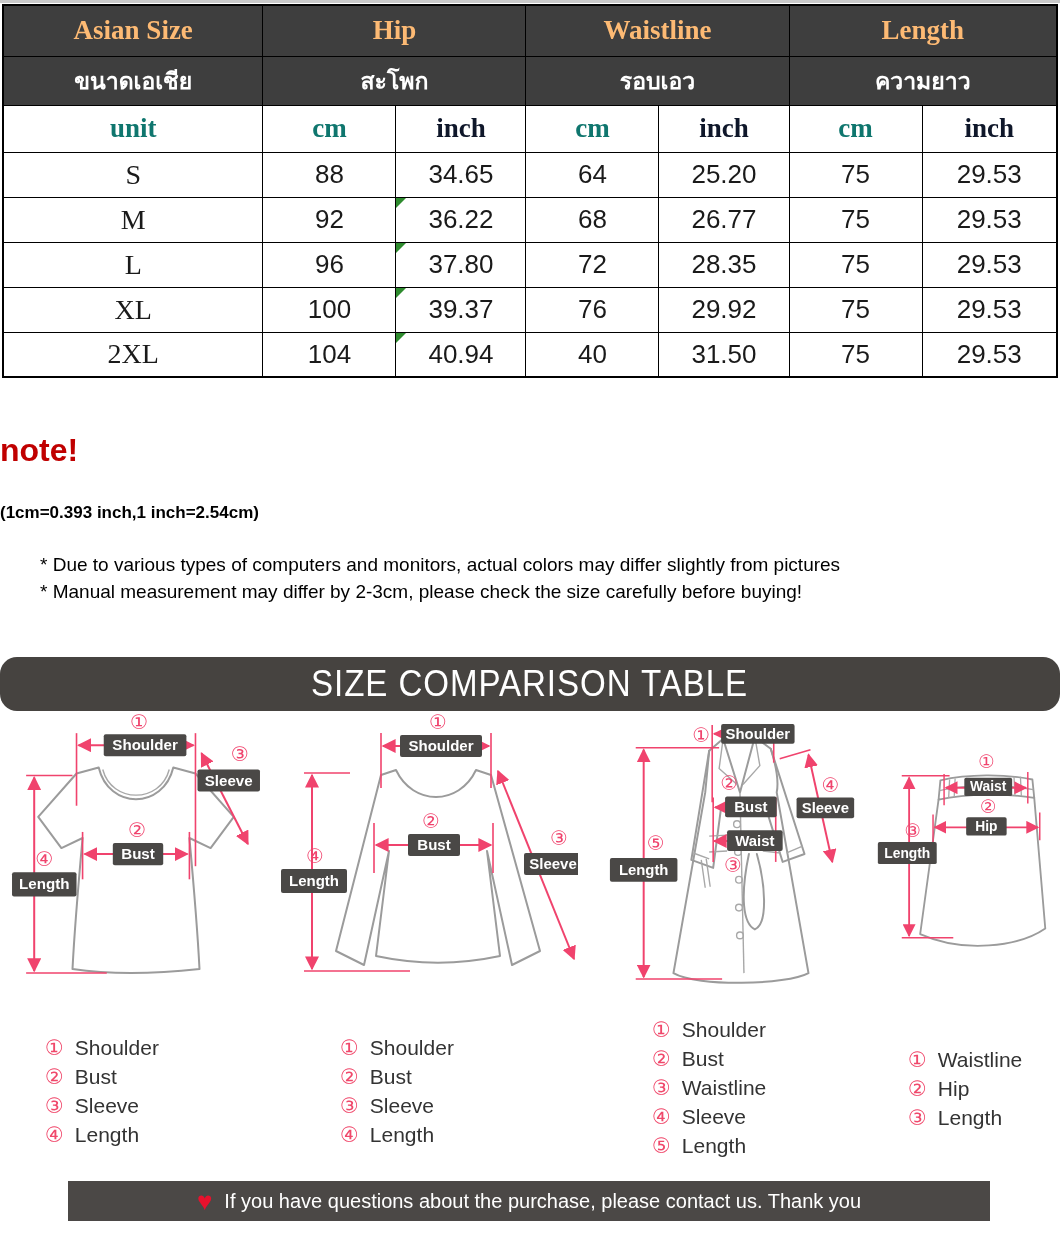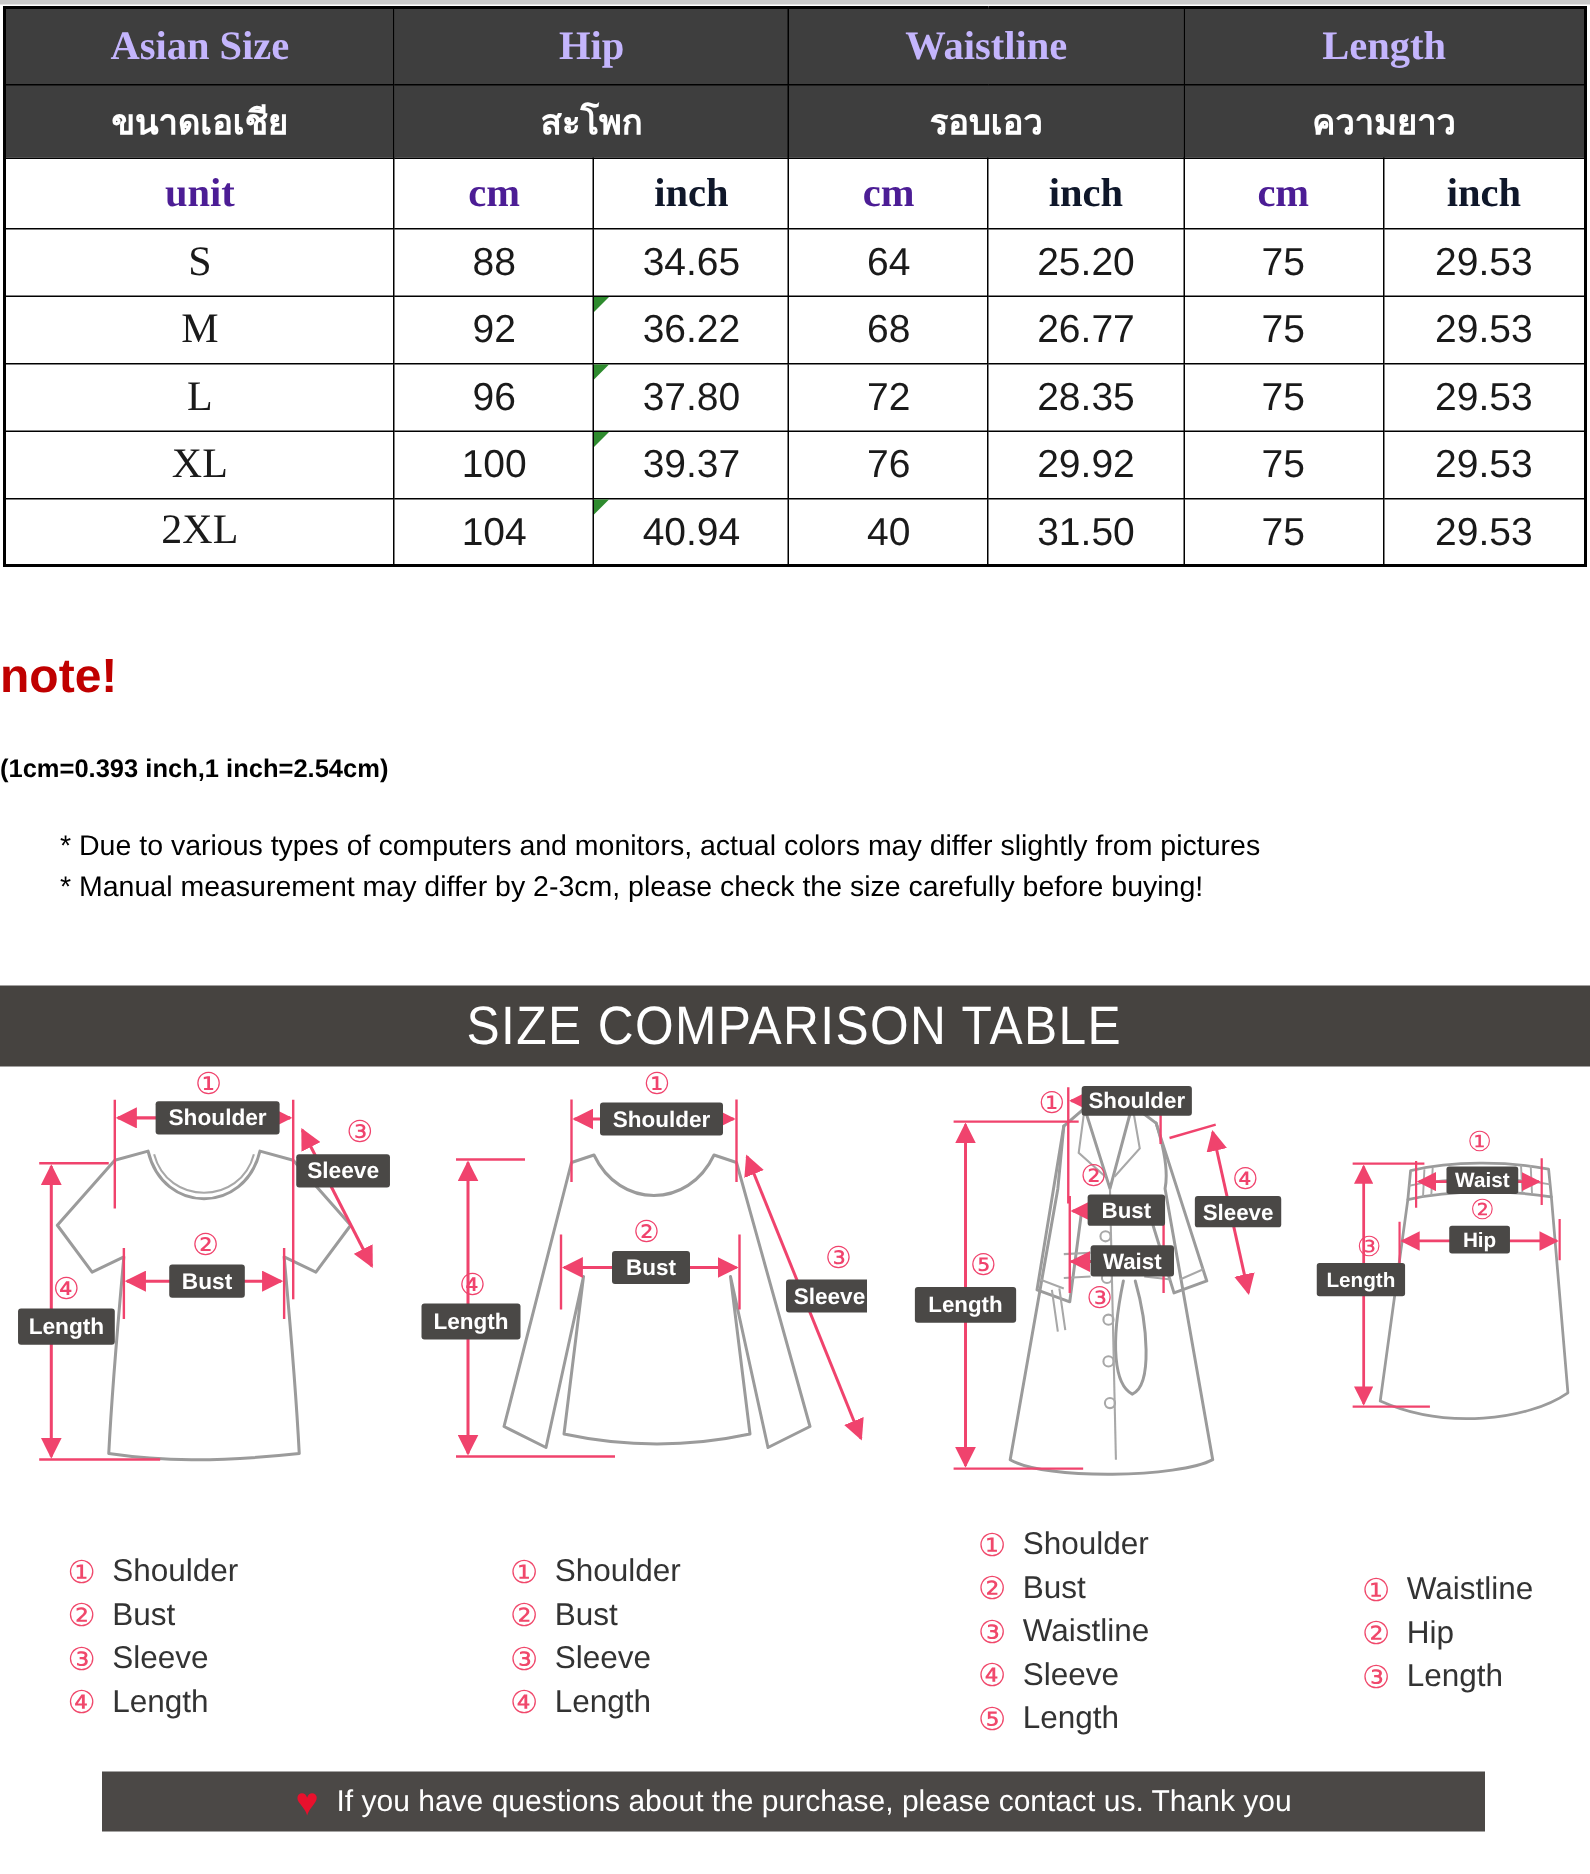--- a/index.html
+++ b/index.html
@@ -3,40 +3,40 @@
 <meta charset="utf-8">
 <style>
   html,body{margin:0;padding:0;background:#fff;}
   body{width:1060px;height:1249px;overflow:hidden;font-family:"Liberation Sans",sans-serif;}
   .page{width:1060px;height:1249px;border-top:3px solid #c9c9c9;box-sizing:border-box;background:#fff;}
 
   
   table.size-table{border-collapse:collapse;table-layout:fixed;width:1054px;margin:1px auto 0;border:2px solid #000;}
   .size-table th,.size-table td{border:1px solid #000;text-align:center;padding:0;vertical-align:middle;}
   tr.hdr-en{height:51px;}
-  tr.hdr-en th{background:#3e3e3e;color:#c4b5fd;font-family:"Liberation Serif",serif;font-weight:bold;font-size:27px;}
+  tr.hdr-en th{background:#3e3e3e;color:#fdba74;font-family:"Liberation Serif",serif;font-weight:bold;font-size:27px;}
   tr.hdr-th{height:49px;}
   tr.hdr-th th{background:#3e3e3e;color:#fff;font-family:"DejaVu Sans",sans-serif;font-weight:bold;font-size:23px;}
   tr.unit-row{height:47px;}
-  tr.unit-row td{font-family:"Liberation Serif",serif;font-weight:bold;font-size:27px;color:#4c1d95;}
+  tr.unit-row td{font-family:"Liberation Serif",serif;font-weight:bold;font-size:27px;color:#0f766e;}
   tr.unit-row td.inch{color:#0f172a;}
   tr.data-row{height:45px;}
   td.size{font-family:"Liberation Serif",serif;font-size:28px;color:#1a1a1a;}
   td.num{font-family:"Liberation Sans",sans-serif;font-size:26px;color:#1a1a1a;}
   td.flagged{position:relative;}
   .flag{position:absolute;top:0;left:0;width:0;height:0;border-top:10px solid #2e8b2e;border-right:10px solid transparent;}
 
   
   .note-block{text-align:left;}
   .note-title{margin-top:54px;font-size:32px;font-weight:bold;color:#c00000;}
   .conv{margin-top:34px;font-size:17px;font-weight:bold;color:#000;}
   .bullets{margin-top:28px;font-size:19px;line-height:27px;color:#000;padding-left:40px;}
 
   
-  .banner{margin-top:52px;height:54px;background:#464340;color:#fff;display:flex;align-items:center;justify-content:center;}
+  .banner{margin-top:52px;height:54px;background:#464340;color:#fff;display:flex;align-items:center;justify-content:center;border-radius:17px;}
   .banner span{font-size:36px;letter-spacing:1px;transform:scaleX(0.92);white-space:nowrap;}
 
   
   .figures{display:flex;align-items:flex-start;margin-top:2px;height:300px;}
   .fig1{width:252px;margin-left:10px;}
   .fig2{width:300px;margin-left:16px;}
   .fig3{width:278px;margin-left:20px;}
   .fig4{width:184px;margin-left:0;margin-top:26px;}
   .garm{fill:none;stroke:#9b9b9b;stroke-width:2;stroke-linejoin:round;stroke-linecap:round;}
   .garm-thin{fill:none;stroke:#a8a8a8;stroke-width:1.4;}

